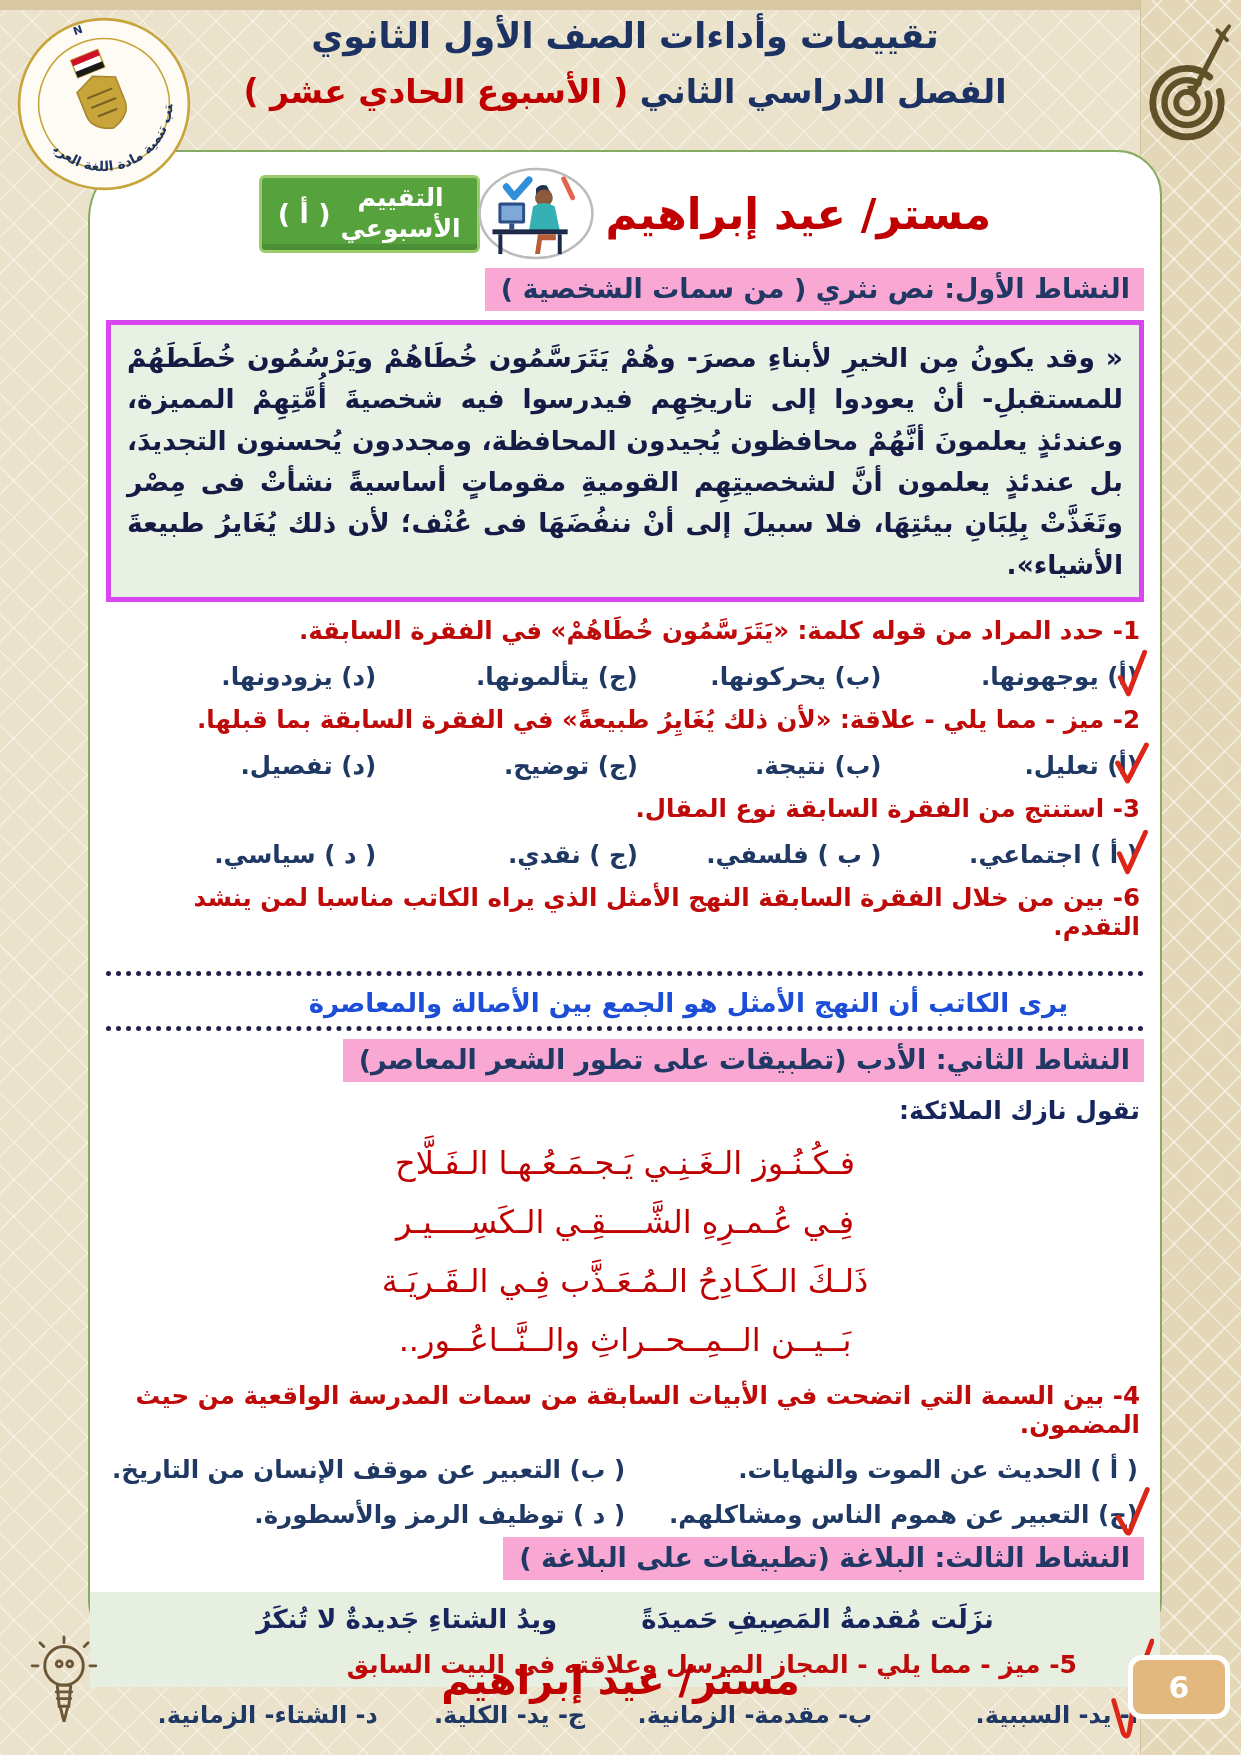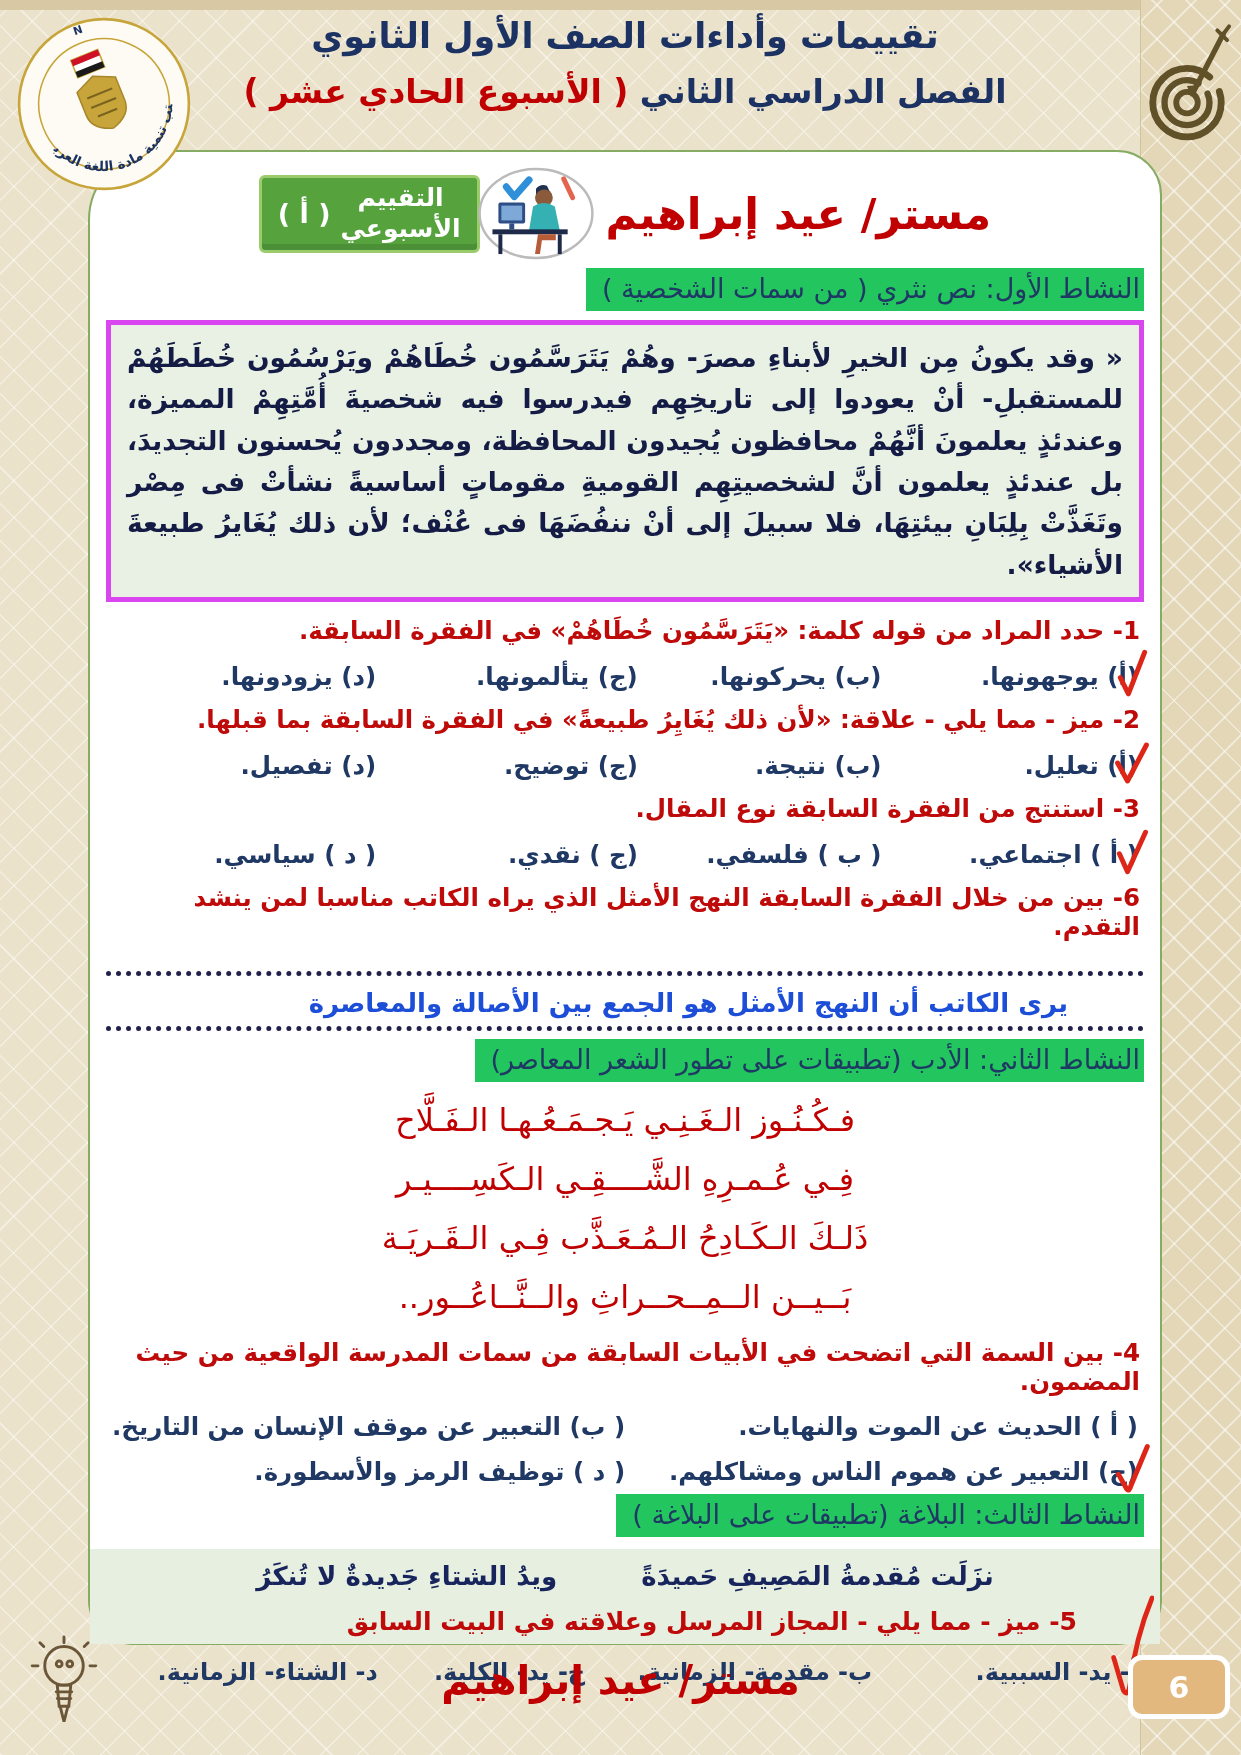--- a/index.html
+++ b/index.html
@@ -40,21 +40,21 @@
   .illus{width:120px;height:94px;flex:0 0 auto;margin-left:-14px;z-index:2;}
   .badge{
     background:#56a33e;border:3px solid #9ccb6b;border-radius:6px;color:#fff;
     display:flex;align-items:center;padding:4px 16px 6px;gap:10px;
     box-shadow:inset 0 -6px rgba(0,0,0,.12);
   }
   .badge-lines{text-align:center;font-size:25px;font-weight:bold;line-height:1.25;}
   .badge-suffix{font-size:27px;font-weight:bold;}
 
   .act{margin:8px 0 0;text-align:right;}
-  .hl{background:#22c55e;color:#1f3864;font-weight:normal;font-size:27px;padding:5px 4px 7px 16px;display:inline-block;}
+  .hl{background:#f9a8d4;color:#1f3864;font-weight:bold;font-size:27px;padding:5px 14px 7px 16px;display:inline-block;}
   .passage{
     margin-top:9px;background:#e9f0e4;border:5px solid #d946ef;
     padding:12px 16px;font-size:26.5px;font-weight:bold;color:#141c45;
     line-height:1.56;text-align:justify;
   }
   .q{color:#bf0a0a;font-weight:bold;font-size:24.5px;margin:14px 4px 0;text-align:right;}
   .opts{display:grid;margin:17px 6px 0;color:#1f3864;font-weight:bold;font-size:24.5px;}
   .opts.four{grid-template-columns:1fr .95fr 1.02fr 1.03fr;}
   .opts.two{grid-template-columns:1.05fr 1fr;row-gap:16px;margin-top:16px;}
   .opts.five{grid-template-columns:1fr 1.08fr .78fr 1fr;margin-top:14px;font-size:24px;}
@@ -208,20 +208,21 @@
   </div>
 
   <div class="q">6- بين من خلال الفقرة السابقة النهج الأمثل الذي يراه الكاتب مناسبا لمن ينشد التقدم.</div>
   <div class="dots"></div>
   <div class="answer">يرى الكاتب أن النهج الأمثل هو الجمع بين الأصالة والمعاصرة</div>
   <div class="dots second"></div>
 
   <div class="act">
     <span class="hl">النشاط الثاني: الأدب (تطبيقات على تطور الشعر المعاصر)</span>
   </div>
+  <div class="intro">تقول نازك الملائكة:</div>
 
   <div class="poem">
     <div class="pline">فـكُـنُـوز الـغَـنِـي يَـجـمَـعُـهـا الـفَـلَّاح</div>
     <div class="pline">فِـي عُـمـرِهِ الشَّــــقِـي الـكَسِــــيـر</div>
     <div class="pline">ذَلـكَ الـكَـادِحُ الـمُـعَـذَّب فِـي الـقَـريَـة</div>
     <div class="pline">بَــيــن الــمِــحــراثِ والــنَّــاعُــور..</div>
   </div>
 
   <div class="q">4- بين السمة التي اتضحت في الأبيات السابقة من سمات المدرسة الواقعية من حيث المضمون.</div>
   <div class="opts two">

